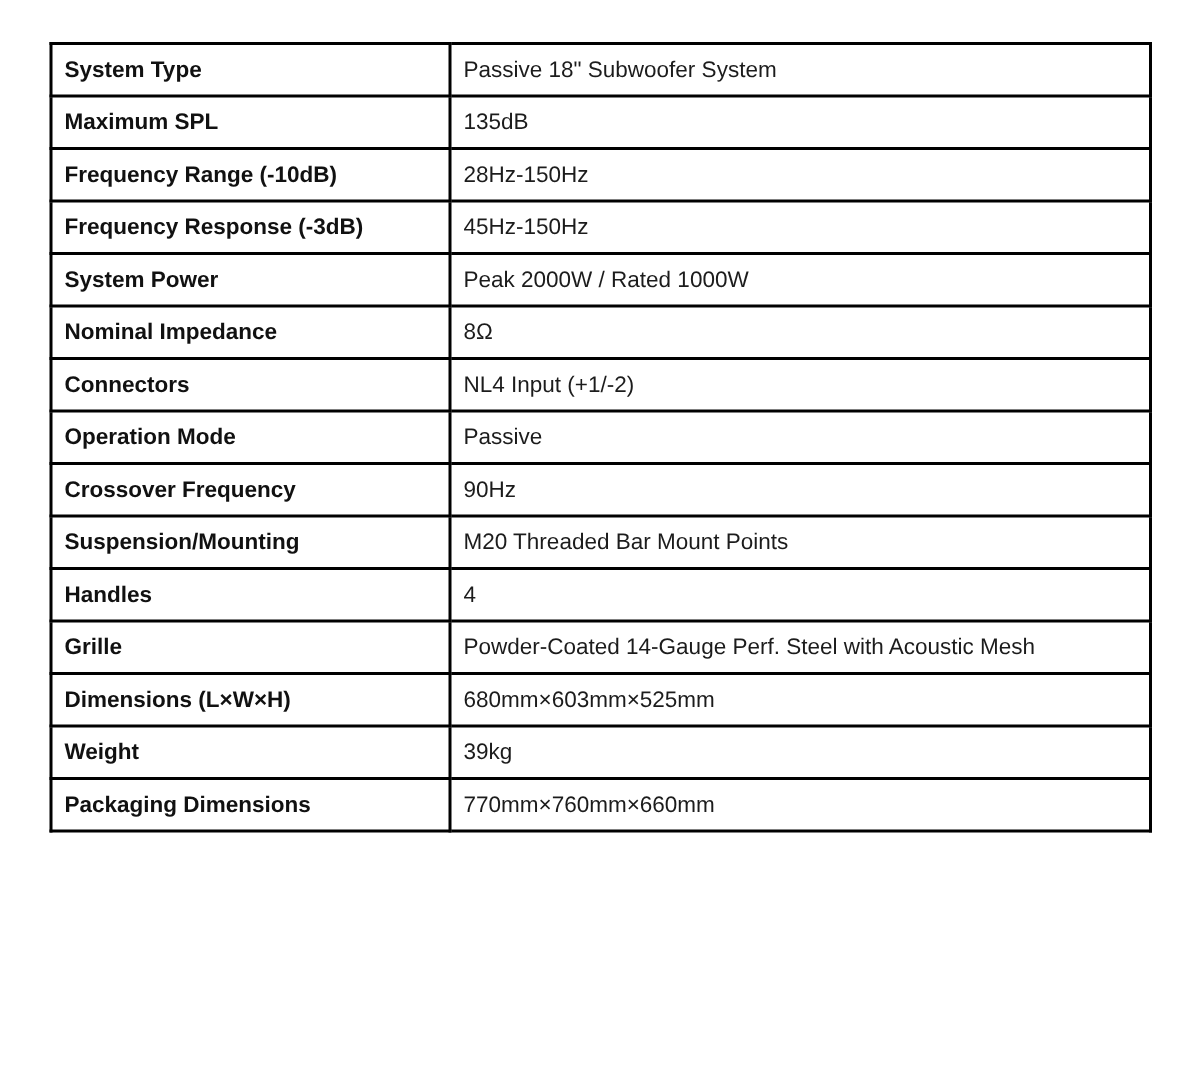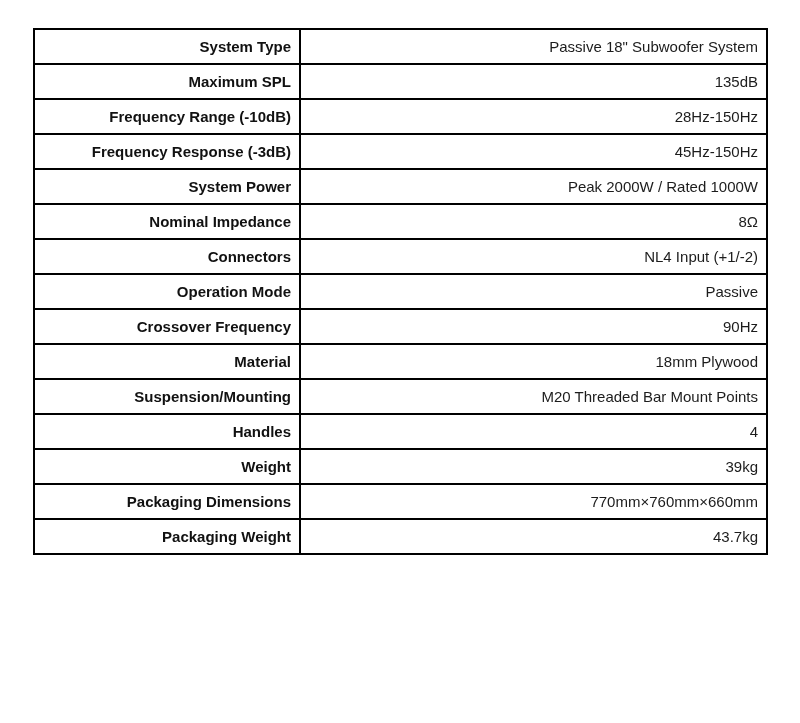--- a/index.html
+++ b/index.html
@@ -26,21 +26,21 @@
     top: 28px;
     width: 735px;
     border-collapse: collapse;
     table-layout: fixed;
     background: #ffffff;
   }
   table.spec-table td {
     border: 2px solid #000000;
     height: 33px;
     padding: 0 8px;
-    text-align: right;
+    text-align: left;
     vertical-align: middle;
     font-size: 15px;
     line-height: 1.15;
     overflow: hidden;
     white-space: nowrap;
   }
   td.label-cell {
     width: 248px;
     font-weight: bold;
     color: #111111;
@@ -95,47 +95,47 @@
     <td class="label-cell">Operation Mode</td>
     <td class="value-cell">Passive</td>
   </tr>
 
 
   <tr>
     <td class="label-cell">Crossover Frequency</td>
     <td class="value-cell">90Hz</td>
   </tr>
 
-  <tr>
-    <td class="label-cell">Material</td>
-    <td class="value-cell">18mm Plywood</td>
-  </tr>
 
   <tr>
     <td class="label-cell">Suspension/Mounting</td>
     <td class="value-cell">M20 Threaded Bar Mount Points</td>
   </tr>
 
   <tr>
     <td class="label-cell">Handles</td>
     <td class="value-cell">4</td>
   </tr>
 
 
+  <tr>
+    <td class="label-cell">Grille</td>
+    <td class="value-cell">Powder-Coated 14-Gauge Perf. Steel with Acoustic Mesh</td>
+  </tr>
 
+  <tr>
+    <td class="label-cell">Dimensions (L×W×H)</td>
+    <td class="value-cell">680mm×603mm×525mm</td>
+  </tr>
 
   <tr>
     <td class="label-cell">Weight</td>
     <td class="value-cell">39kg</td>
   </tr>
 
   <tr>
     <td class="label-cell">Packaging Dimensions</td>
     <td class="value-cell">770mm×760mm×660mm</td>
   </tr>
 
-  <tr>
-    <td class="label-cell">Packaging Weight</td>
-    <td class="value-cell">43.7kg</td>
-  </tr>
 </tbody>
   </table>
 </div>
 
 </body></html>

